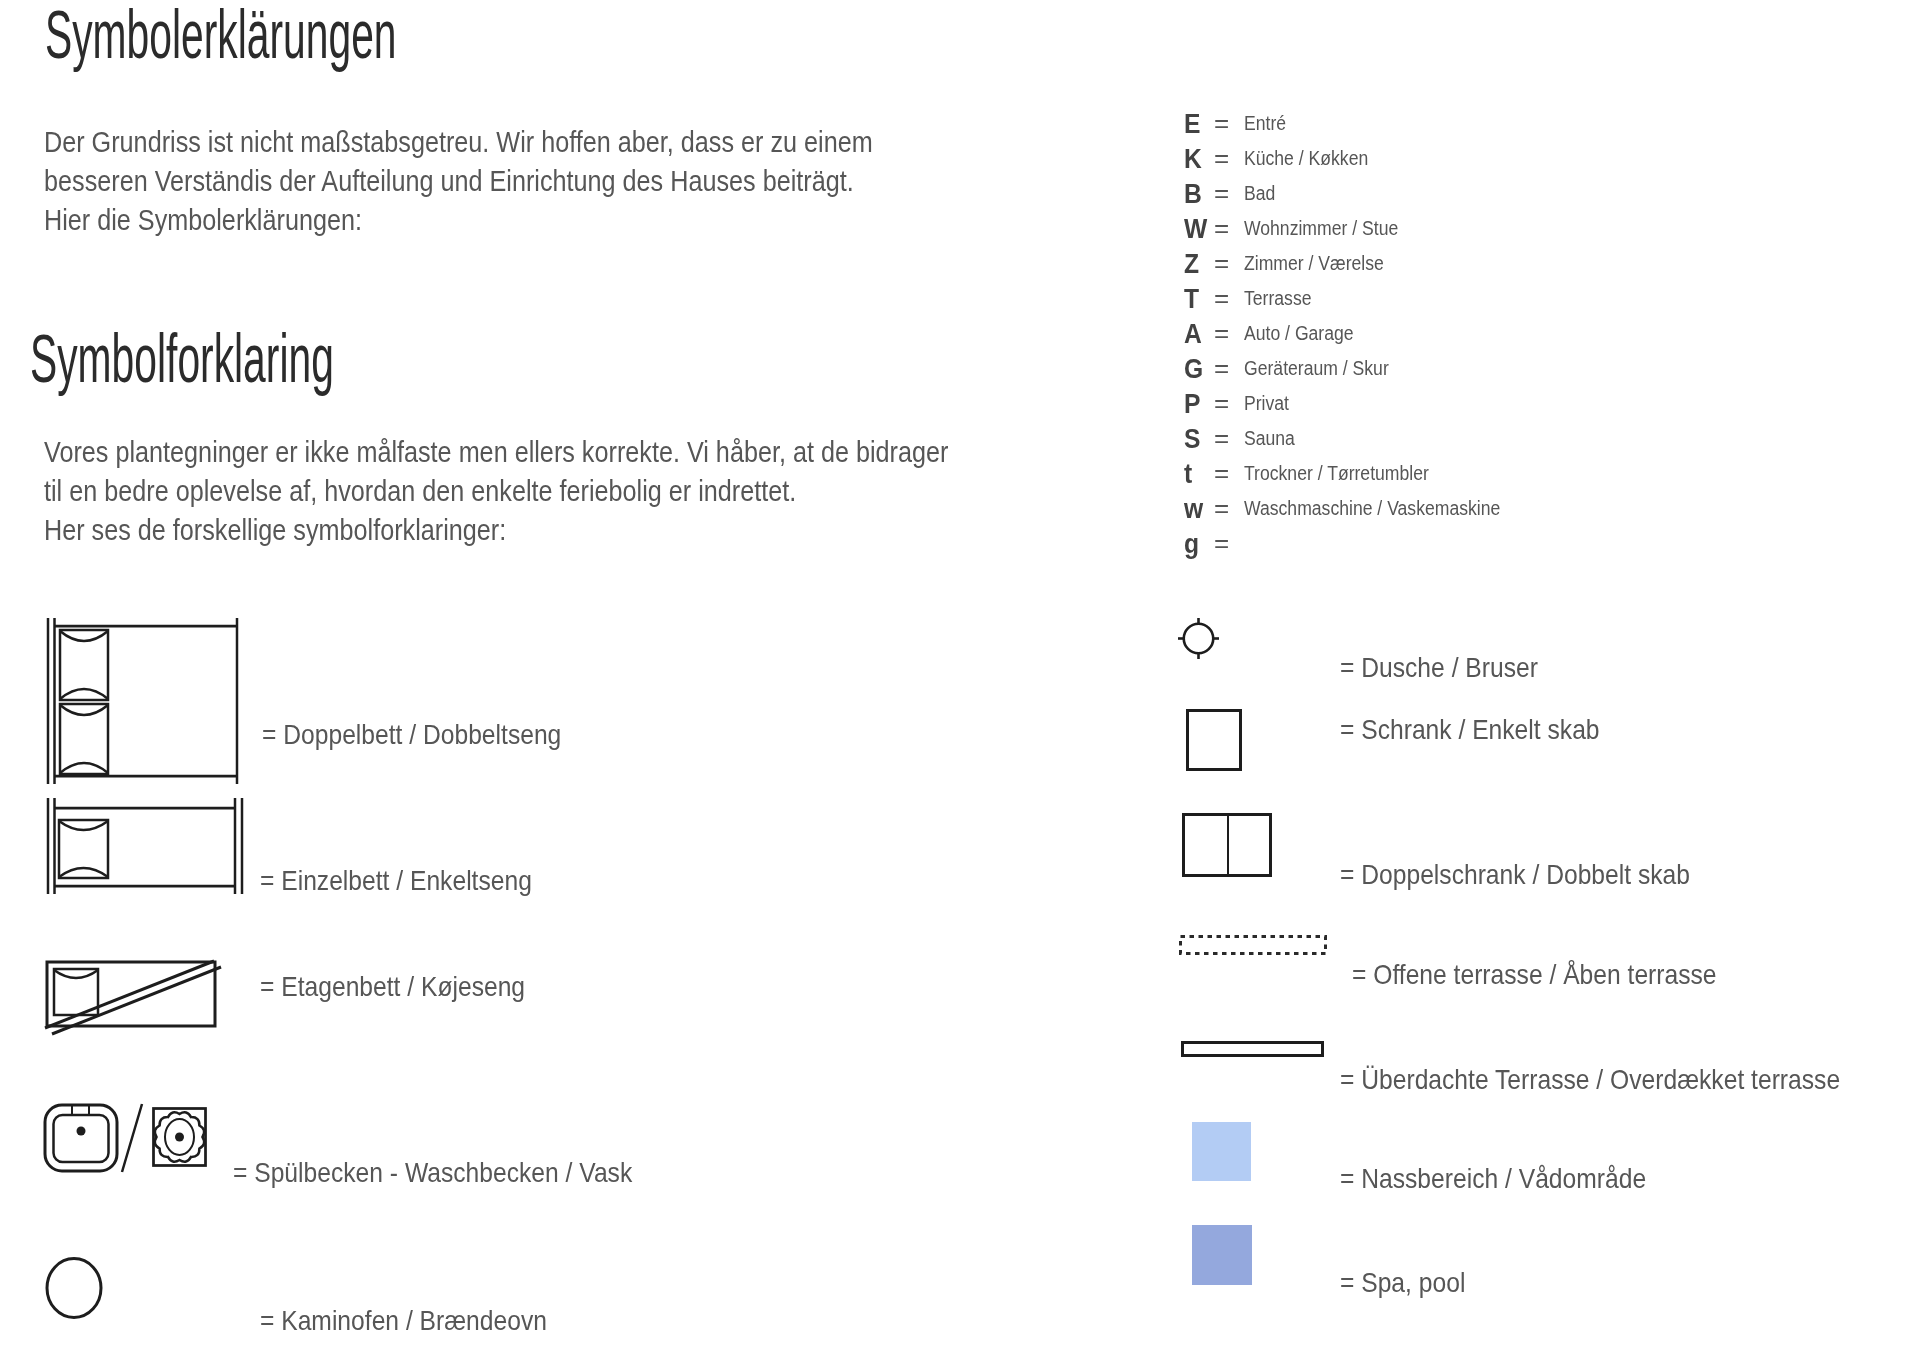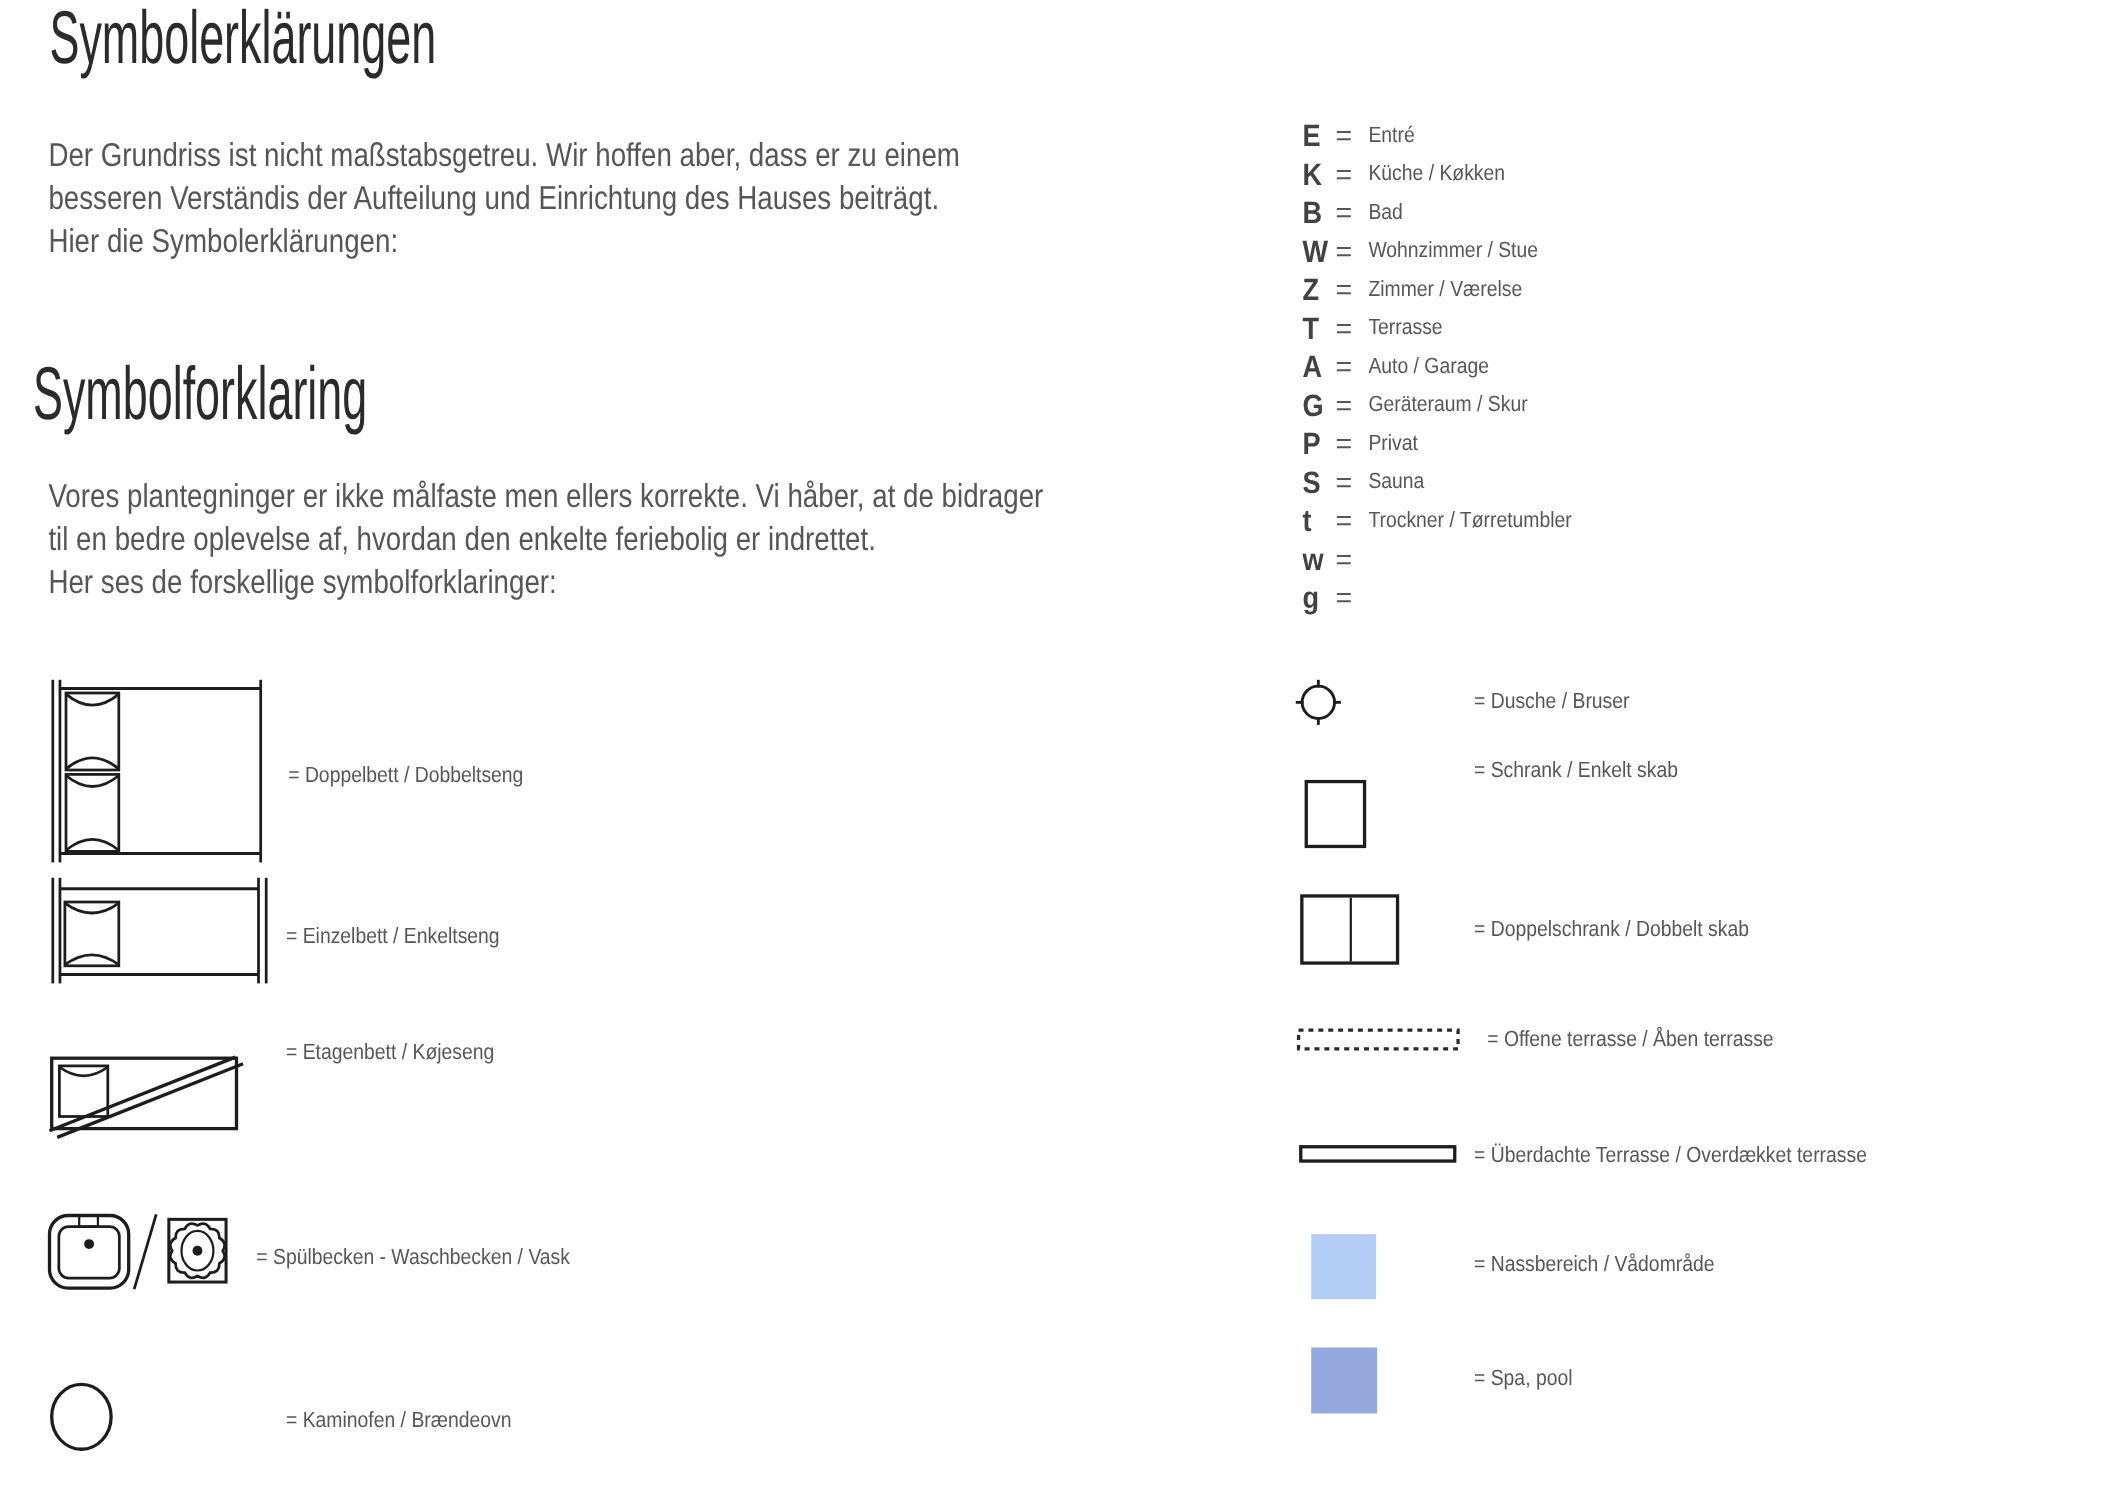--- a/index.html
+++ b/index.html
@@ -6,21 +6,21 @@
   body{
     width:1920px;height:1357px;background:#ffffff;position:relative;
     font-family:"Liberation Sans", sans-serif;overflow:hidden;
     -webkit-font-smoothing:antialiased;
   }
   .abs{position:absolute;}
   .h-title{position:absolute;font-size:68px;line-height:72px;color:#2b2b2b;white-space:nowrap;}
   .sqt{display:inline-block;transform:scaleX(0.60);transform-origin:0 0;white-space:nowrap;}
   .para{position:absolute;font-size:30px;line-height:39px;color:#565656;}
   .sqp{display:inline-block;transform:scaleX(0.84);transform-origin:0 0;white-space:pre-line;}
-  .lbl{position:absolute;font-size:20px;line-height:39px;color:#565656;white-space:nowrap;}
+  .lbl{position:absolute;font-size:28px;line-height:39px;color:#565656;white-space:nowrap;margin-top:29px;}
   .sql{display:inline-block;transform:scaleX(0.88);transform-origin:0 0;white-space:nowrap;}
   .legend{position:absolute;}
   .lg-row{display:flex;height:35px;}
   .lg-letter{width:30px;font-weight:bold;font-size:28px;line-height:35px;color:#424242;}
   .lg-eq{width:30px;font-size:26px;line-height:35px;color:#565656;}
   .lg-label{font-size:20px;line-height:35px;color:#565656;white-space:nowrap;}
   svg{overflow:visible;display:block;}
   .box-icon{position:absolute;border:3px solid #1d1d1d;background:#fff;}
   .dbl-cab-divider{width:50%;height:100%;border-right:2.5px solid #1d1d1d;}
   .swatch{position:absolute;}
@@ -179,20 +179,21 @@
     <span class="lg-label"><span class="sql">Sauna</span></span>
   </div>
   <div class="lg-row">
     <span class="lg-letter"><span class="sql">t</span></span>
     <span class="lg-eq">=</span>
     <span class="lg-label"><span class="sql">Trockner / Tørretumbler</span></span>
   </div>
   <div class="lg-row">
     <span class="lg-letter"><span class="sql">w</span></span>
     <span class="lg-eq">=</span>
+    <span class="lg-label"><span class="sql">Waschmaschine / Vaskemaskine</span></span>
   </div>
   <div class="lg-row">
     <span class="lg-letter"><span class="sql">g</span></span>
     <span class="lg-eq">=</span>
   </div>
 </div>
 
 <div class="abs" style="left:1178px;top:618px">
   <svg width="41" height="41" viewBox="0 0 41 41" fill="none" stroke="#1d1d1d">
     <circle cx="20.5" cy="20.5" r="14.75" stroke-width="2.6"></circle>

